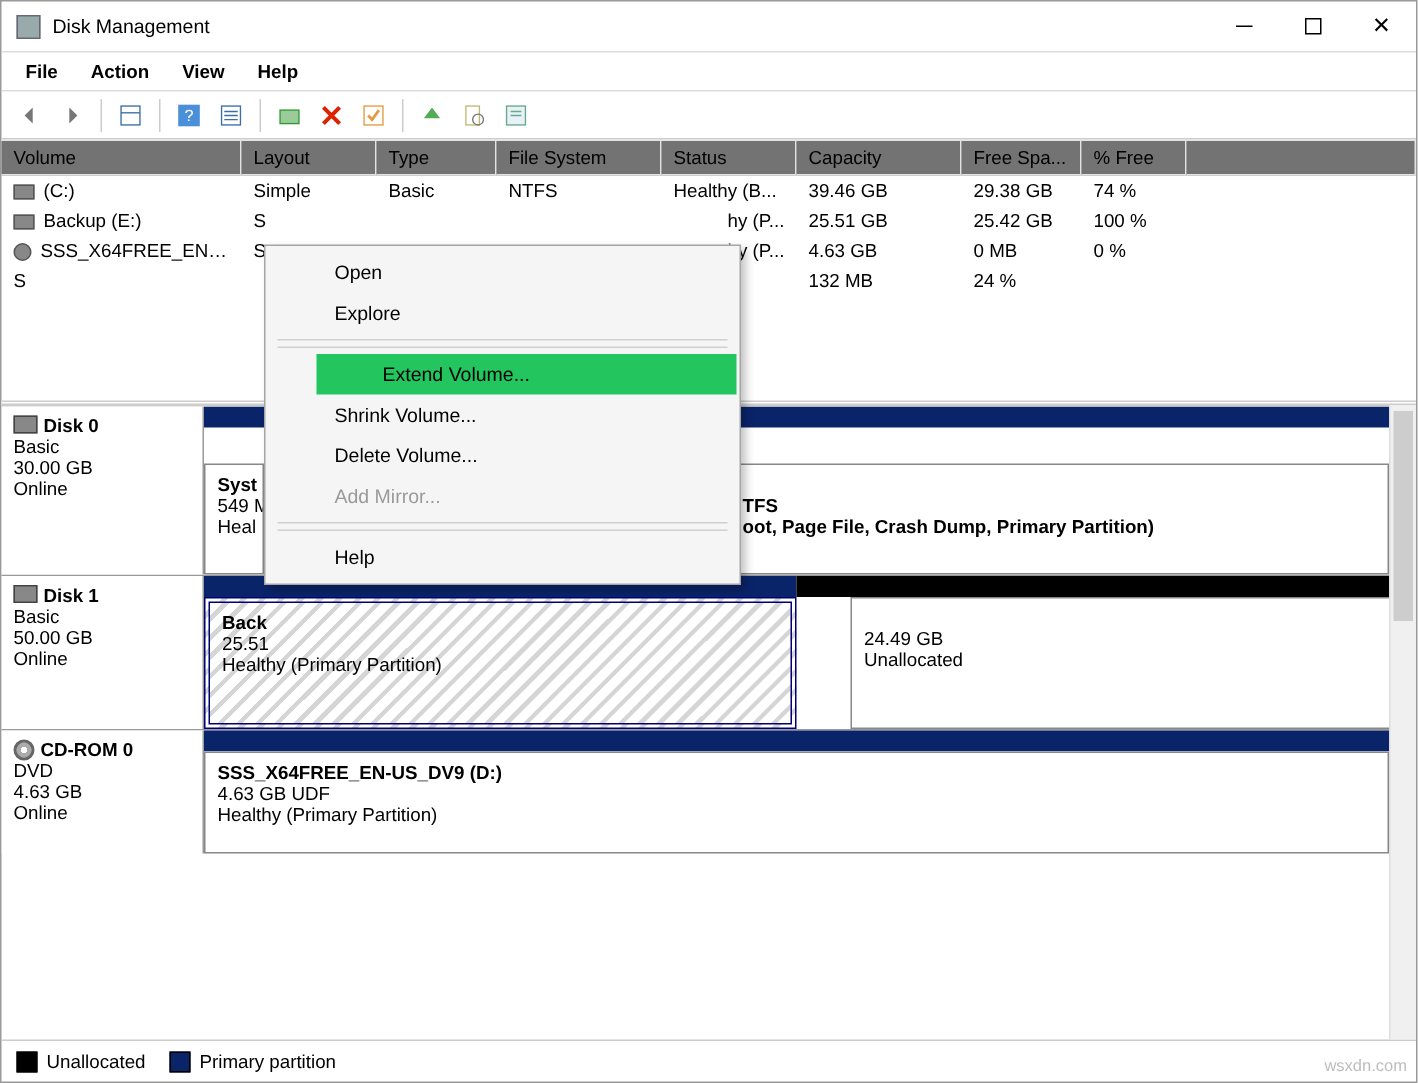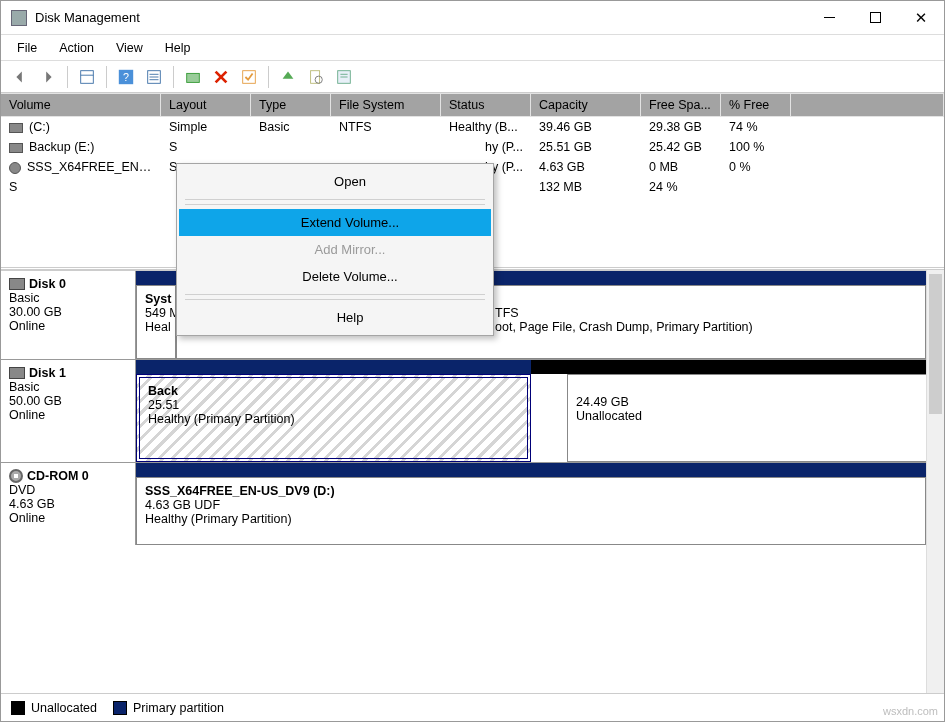--- a/index.html
+++ b/index.html
@@ -7,53 +7,53 @@
   .window { width:945px; height:722px; border:1px solid #999; position:relative; background:#fff; display:flex; flex-direction:column;}
   .titlebar { height:34px; display:flex; align-items:center; border-bottom:1px solid #ddd; }
   .titlebar .appicon { width:16px; height:16px; margin:0 8px 0 10px; background:#9aa; border:1px solid #667; }
   .titlebar .title { flex:0 0 auto; font-size:13px; }
   .titlebar .spacer { flex:1; }
   .titlebar .winbtn { width:46px; height:100%; display:flex; align-items:center; justify-content:center; }
   .titlebar .winbtn .min { width:11px; height:1px; background:#000;}
   .titlebar .winbtn .max { width:11px; height:11px; border:1px solid #000;}
   .titlebar .winbtn .x { font-size:15px; line-height:1;}
   .menubar { height:26px; display:flex; align-items:center; padding:0 6px; gap:2px; border-bottom:1px solid #ddd;}
-  .menubar .m { padding:3px 10px;}
+  .menubar .m { padding:3px 10px;font-weight:bold;}
   .toolbar { height:32px; display:flex; align-items:center; gap:6px; padding:0 8px; border-bottom:1px solid #ccc;}
   .tb { width:22px; height:22px; display:flex; align-items:center; justify-content:center; color:#555;}
   .tb svg { width:18px; height:18px; }
   .sep { width:1px; height:22px; background:#ccc; margin:0 2px;}
   .grid { border-top:1px solid #e3e3e3;}
   .gridhead, .gridrow { display:grid; grid-template-columns:160px 90px 80px 110px 90px 110px 80px 70px 1fr; }
-  .gridhead .gh { padding:4px 8px; border-right:1px solid #e3e3e3; border-bottom:1px solid #e3e3e3; background:#a3a3a3; font-weight:400; color:#000;}
+  .gridhead .gh { padding:4px 8px; border-right:1px solid #e3e3e3; border-bottom:1px solid #e3e3e3; background:#737373; font-weight:400; color:#000;}
   .gridrow .gc { padding:3px 8px; white-space:nowrap; overflow:hidden; text-overflow:ellipsis;}
   .vicon { display:inline-block; vertical-align:middle; width:14px; height:10px; background:#888; margin-right:6px; border:1px solid #555;}
   .divider { height:3px; background:#fff; border-top:1px solid #ccc; border-bottom:1px solid #ccc;}
   .disks { flex:1; overflow:hidden; position:relative; border-top:1px solid #ccc;}
   .diskrow { display:flex; border-bottom:1px solid #999;}
   .diskinfo { width:135px; padding:6px 8px; border-right:1px solid #999; background:#fff;}
-  .diskinfo .dname { font-weight:700; display:flex; align-items:center; gap:4px;}
+  .diskinfo .dname { font-weight:700; display:flex; gap:4px;}
   .diskicon { width:16px; height:12px; background:#888; border:1px solid #444;}
   .cdicon { width:14px; height:14px; border:2px solid #666; border-radius:50%; background:radial-gradient(circle,#fff 30%,#aaa 31%);}
   .diskbody { flex:1; display:flex; flex-direction:column;}
   .bluebar { height:14px; background:#0a246a;}
   .blackbar { height:14px; background:#000;}
   .parts { display:flex;}
   .part { border:1px solid #888; padding:6px 8px; background:#fff; }
   .part .pname { font-weight:700;}
   .hatched { background:repeating-linear-gradient(135deg,#fff,#fff 6px,#d5d5d5 6px,#d5d5d5 9px); border:4px double #000077;}
   .sb { width:18px; background:#f0f0f0; border-left:1px solid #ddd; position:relative;}
   .sb .thumb { position:absolute; left:2px; right:2px; top:4px; height:140px; background:#cdcdcd;}
   .legend { height:28px; border-top:1px solid #ccc; display:flex; align-items:center; padding:0 10px; gap:16px;}
   .legkey { width:14px; height:14px; border:1px solid #000; display:inline-block;}
   .watermark { position:absolute; right:6px; bottom:4px; font-size:11px; color:#bdbdbd;}
   .ctxmenu { position:absolute; left:175px; top:162px; width:318px; background:#f5f5f5; border:1px solid #a5a5a5; box-shadow:3px 3px 6px rgba(0,0,0,0.25); padding:4px 2px; z-index:10;}
-  .ctxmenu .mi { padding:6px 14px 6px 44px; font-size:13px;text-align:center;}
+  .ctxmenu .mi { padding:6px 14px 6px 44px; font-size:13px;}
   .ctxmenu .mi.dis { color:#9a9a9a;}
-  .ctxmenu .mi.hl { background:#0ea5e9;}
+  .ctxmenu .mi.hl { background:#22c55e;margin-left:32px;}
   .ctxmenu .msep { height:1px; background:#d0d0d0; margin:4px 6px;}
   
   .nowrap { white-space:nowrap; overflow:hidden; }
 </style>
 </head>
 <body>
 
 <div class="window">
 
   <div class="titlebar">
@@ -224,27 +224,27 @@
             </div>
         <div>Basic</div>
         <div>30.00 GB</div>
         <div>Online</div>
       </div>
       <div class="diskbody">
         <div style="display:flex;">
           <div class="bluebar" style="width:40px;"></div>
           <div class="bluebar" style="flex:1; margin-left:2px;"></div>
         </div>
-        <div class="parts" style="height:74px;">
+        <div class="parts" style="height:74px;margin-top:24px;">
           <div class="part nowrap" style="width:40px;">
             <div class="pname">Syst</div>
             <div>549 M</div>
             <div>Heal</div>
           </div>
-          <div class="part" style="flex:1;">
+          <div class="part" style="flex:1;font-weight:bold;">
             <div class="pname">&nbsp;</div>
             <div style="padding-left:310px">TFS</div>
             <div style="padding-left:310px">oot, Page File, Crash Dump, Primary Partition)</div>
           </div>
         </div>
       </div>
     </div>
 
     <div class="diskrow">
       <div class="diskinfo">
@@ -310,24 +310,26 @@
       <span>Unallocated</span>
     </span>
     <span style="display:flex;align-items:center;gap:6px;">
       <span class="legkey" style="background:#0a246a"></span>
       <span>Primary partition</span>
     </span>
   </div>
 
   <div class="ctxmenu">
     <div class="mi">Open</div>
+    <div class="mi">Explore</div>
     <div class="msep"></div>
     <div class="msep"></div>
     <div class="mi hl">Extend Volume...</div>
+    <div class="mi">Shrink Volume...</div>
+    <div class="mi">Delete Volume...</div>
     <div class="mi dis">Add Mirror...</div>
-    <div class="mi">Delete Volume...</div>
     <div class="msep"></div>
     <div class="msep"></div>
     <div class="mi">Help</div>
   </div>
 
   <div class="watermark">wsxdn.com</div>
 </div>
 
 </body></html>

